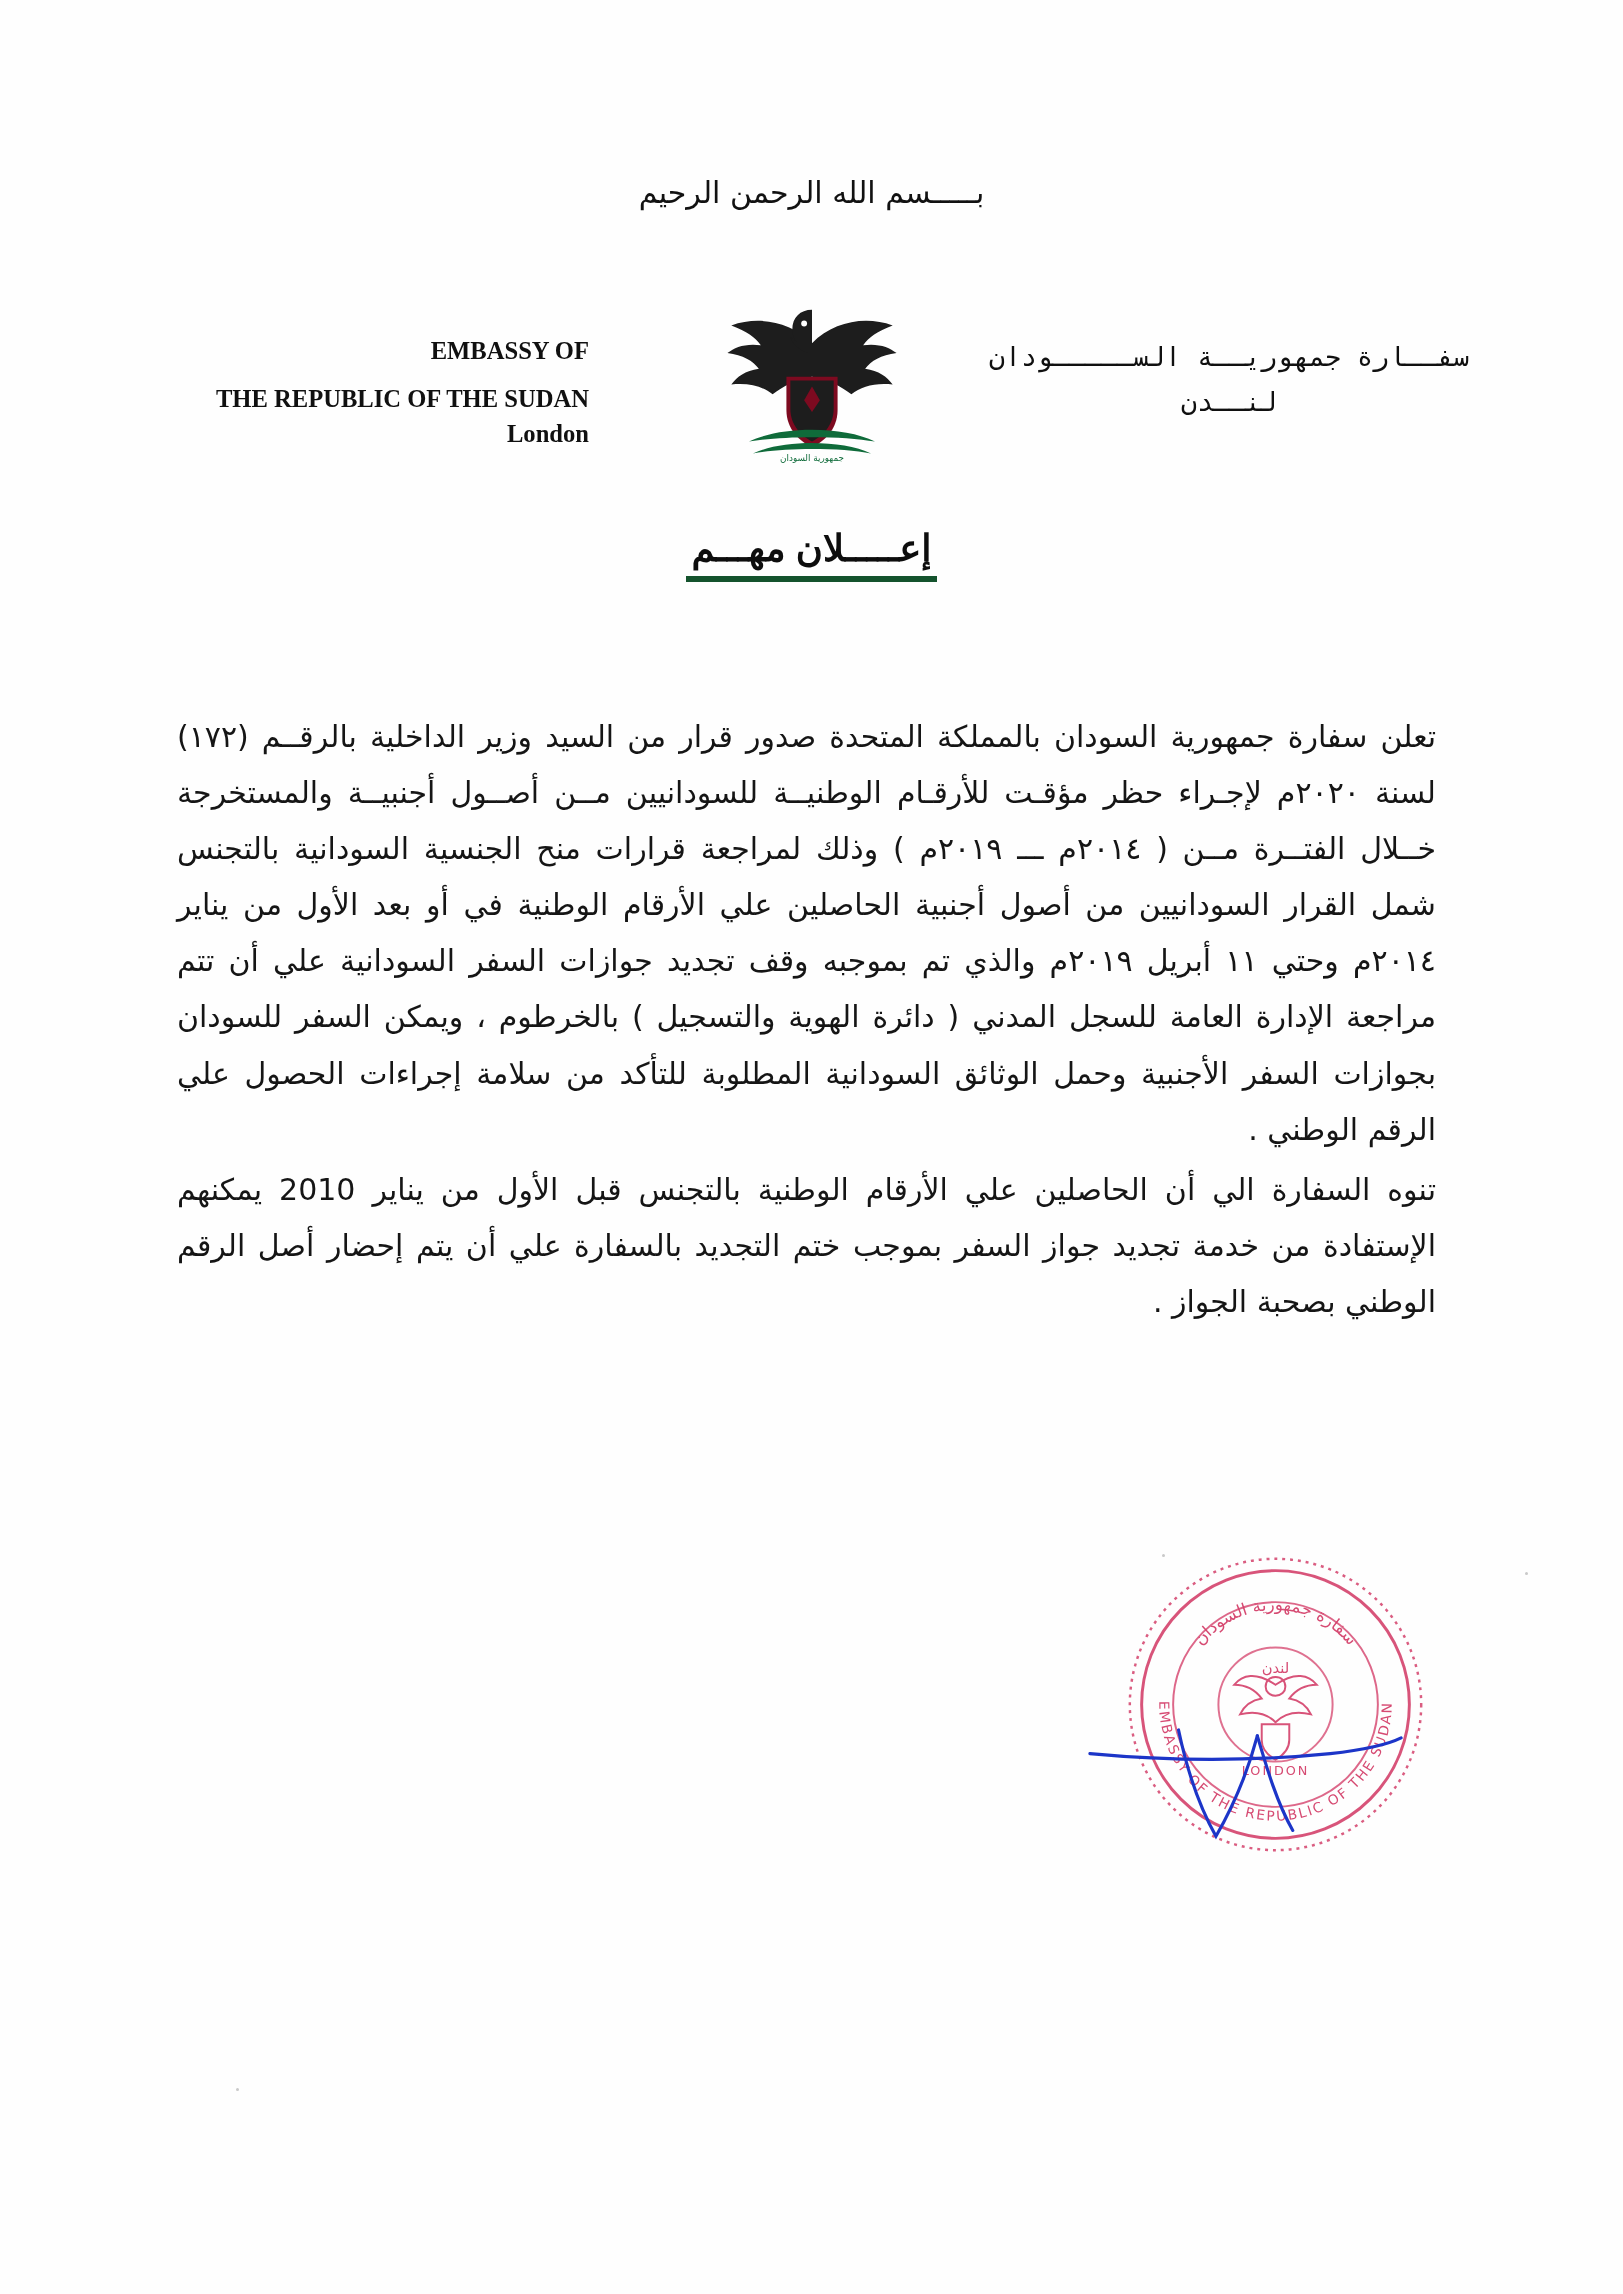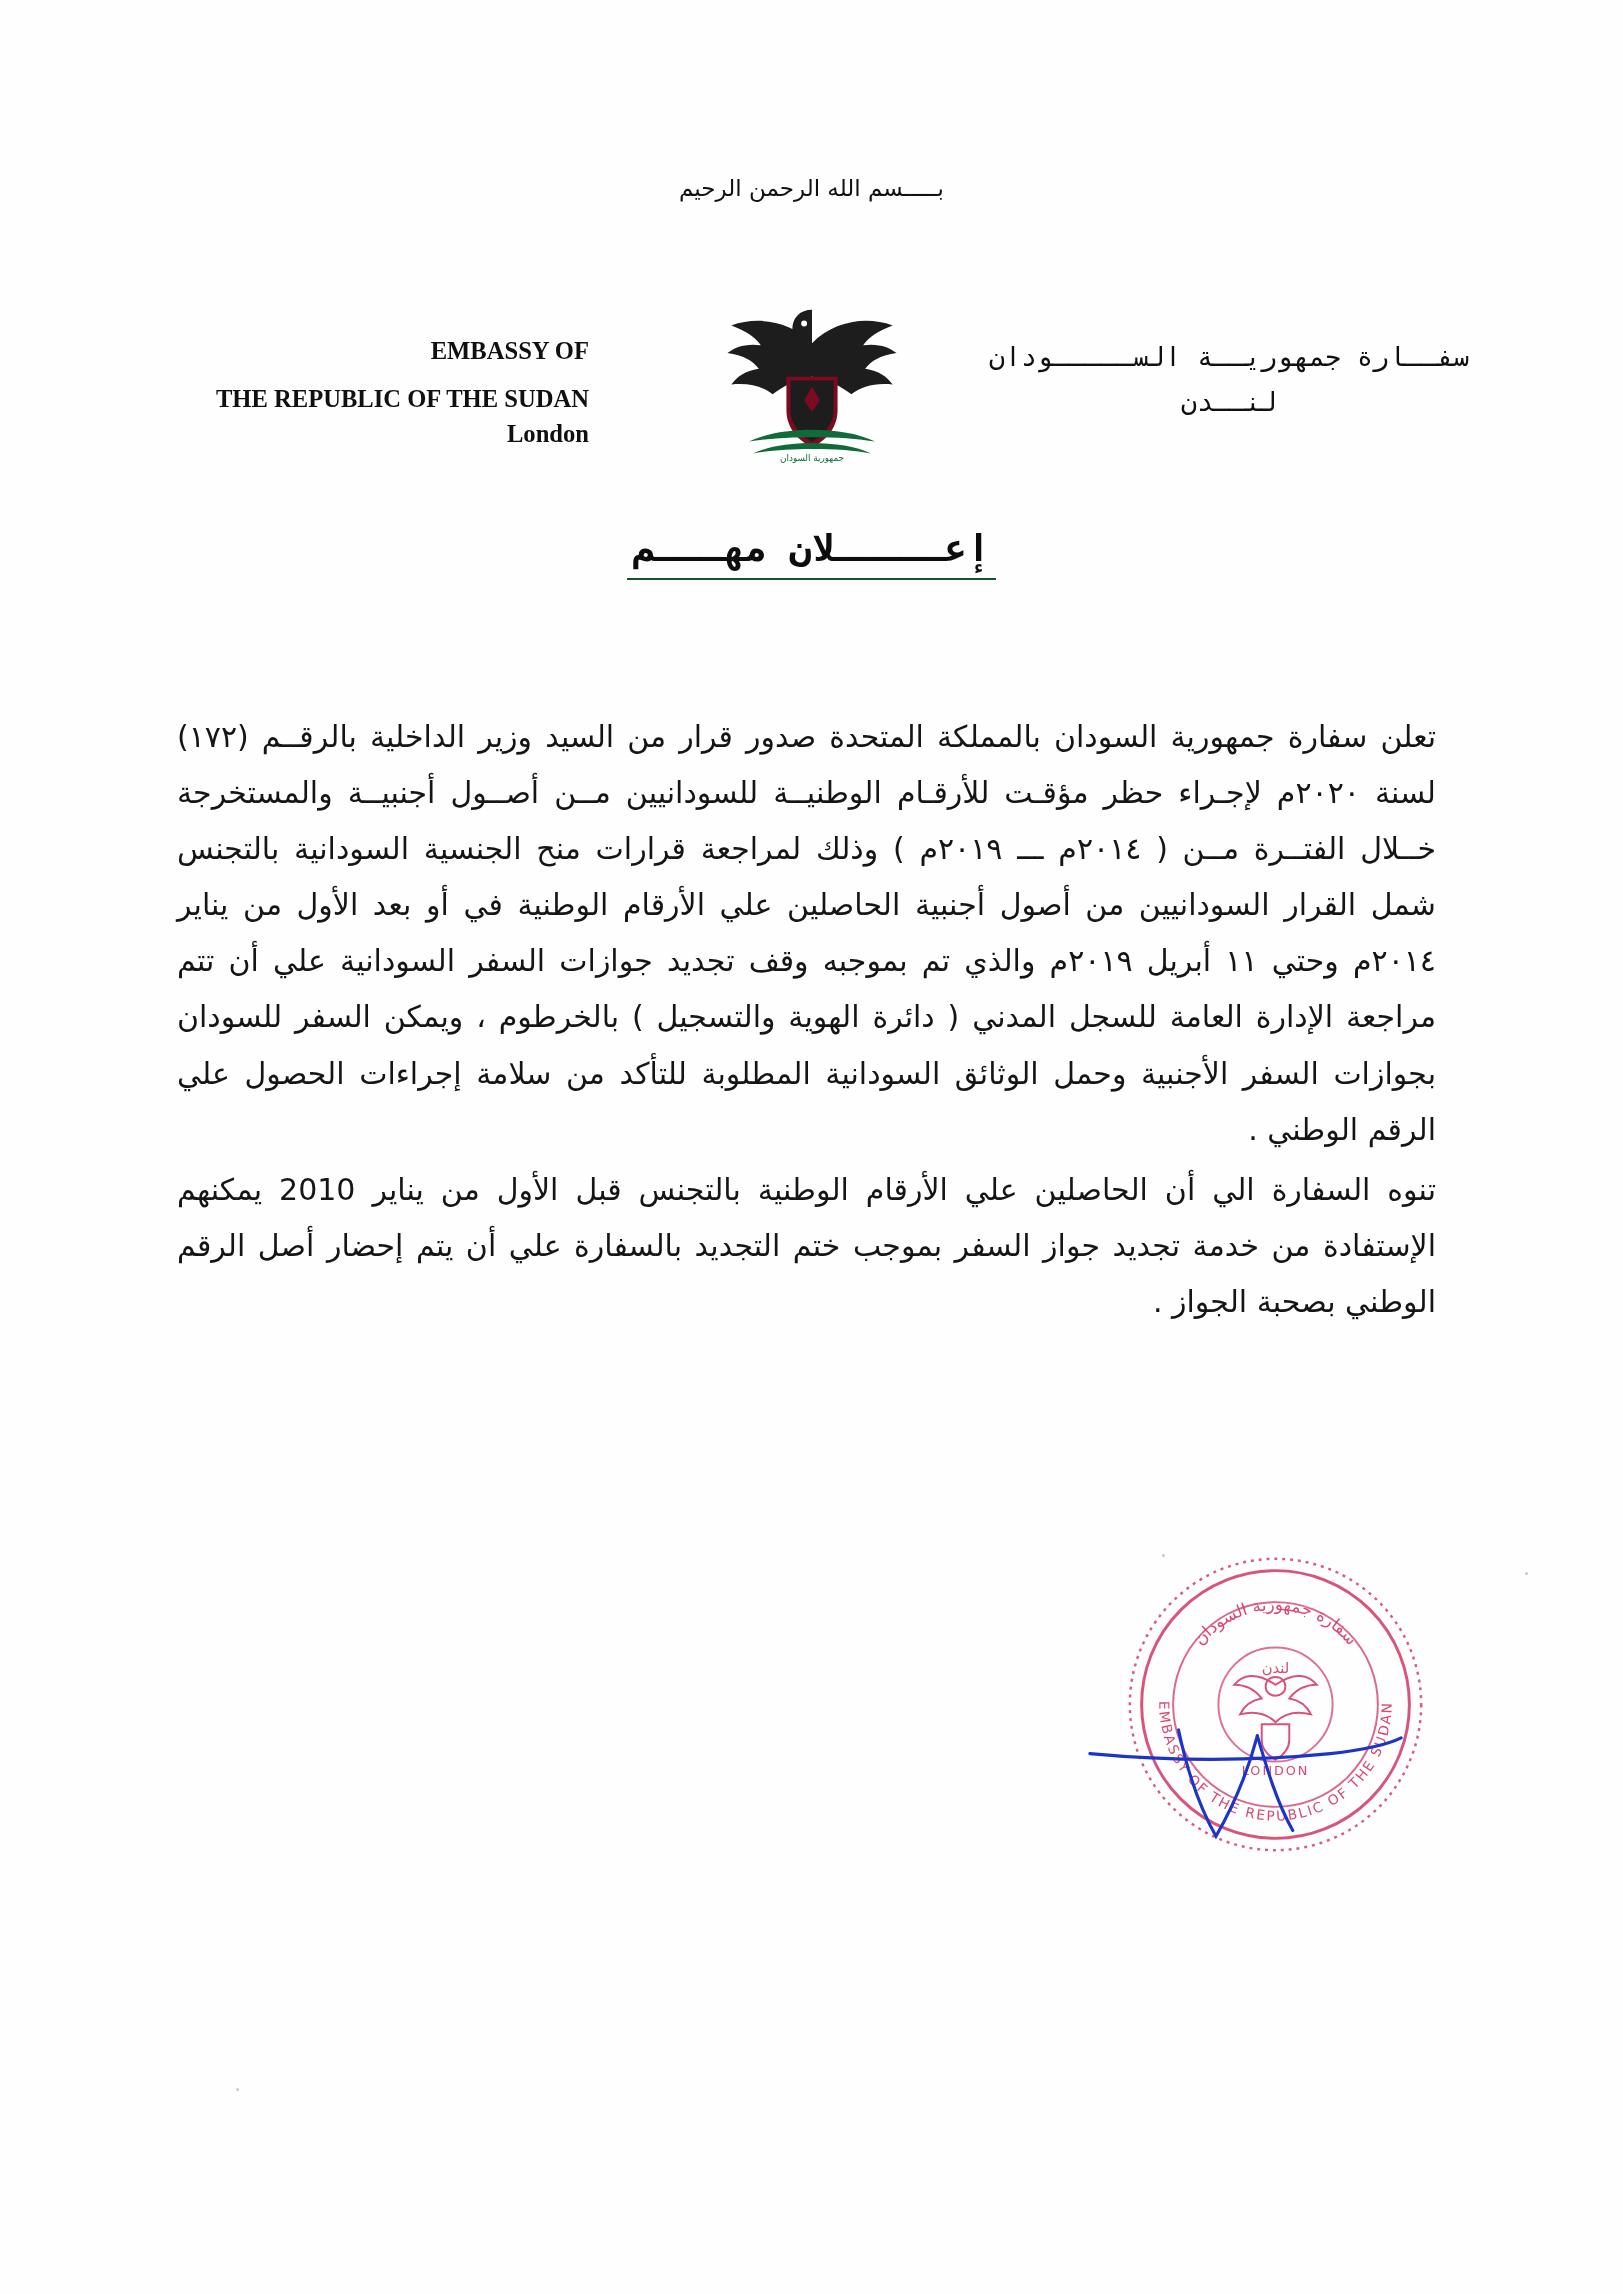--- a/index.html
+++ b/index.html
@@ -22,21 +22,21 @@
     background: #fefefe;
   }
 
   
   .basmala {
     position: absolute;
     top: 175px;
     left: 0;
     right: 0;
     text-align: center;
-    font-size: 23px;
+    font-size: 30px;
     font-family: "DejaVu Sans", "Liberation Sans", sans-serif;
     letter-spacing: 0.5px;
     color: #111;
   }
 
   
   .header {
     position: absolute;
     top: 286px;
     left: 0;
@@ -85,26 +85,26 @@
   
   .title-wrap {
     position: absolute;
     top: 527px;
     left: 0;
     right: 0;
     text-align: center;
   }
   .title {
     display: inline-block;
-    font-family: Liberation Mono, monospace;
+    font-family: Liberation Sans, sans-serif;
     font-size: 37px;
     font-weight: bold;
     letter-spacing: 1px;
     color: #0d0d0d;
-    border-bottom: 2px solid #14532d;
+    border-bottom: 6px solid #14532d;
     padding: 0 5.9px 5.9px 5.9px;
   }
 
   
   .body {
     position: absolute;
     top: 709px;
     right: 187px;
     left: 177px;
     font-family: "DejaVu Sans", "Liberation Sans", sans-serif;

